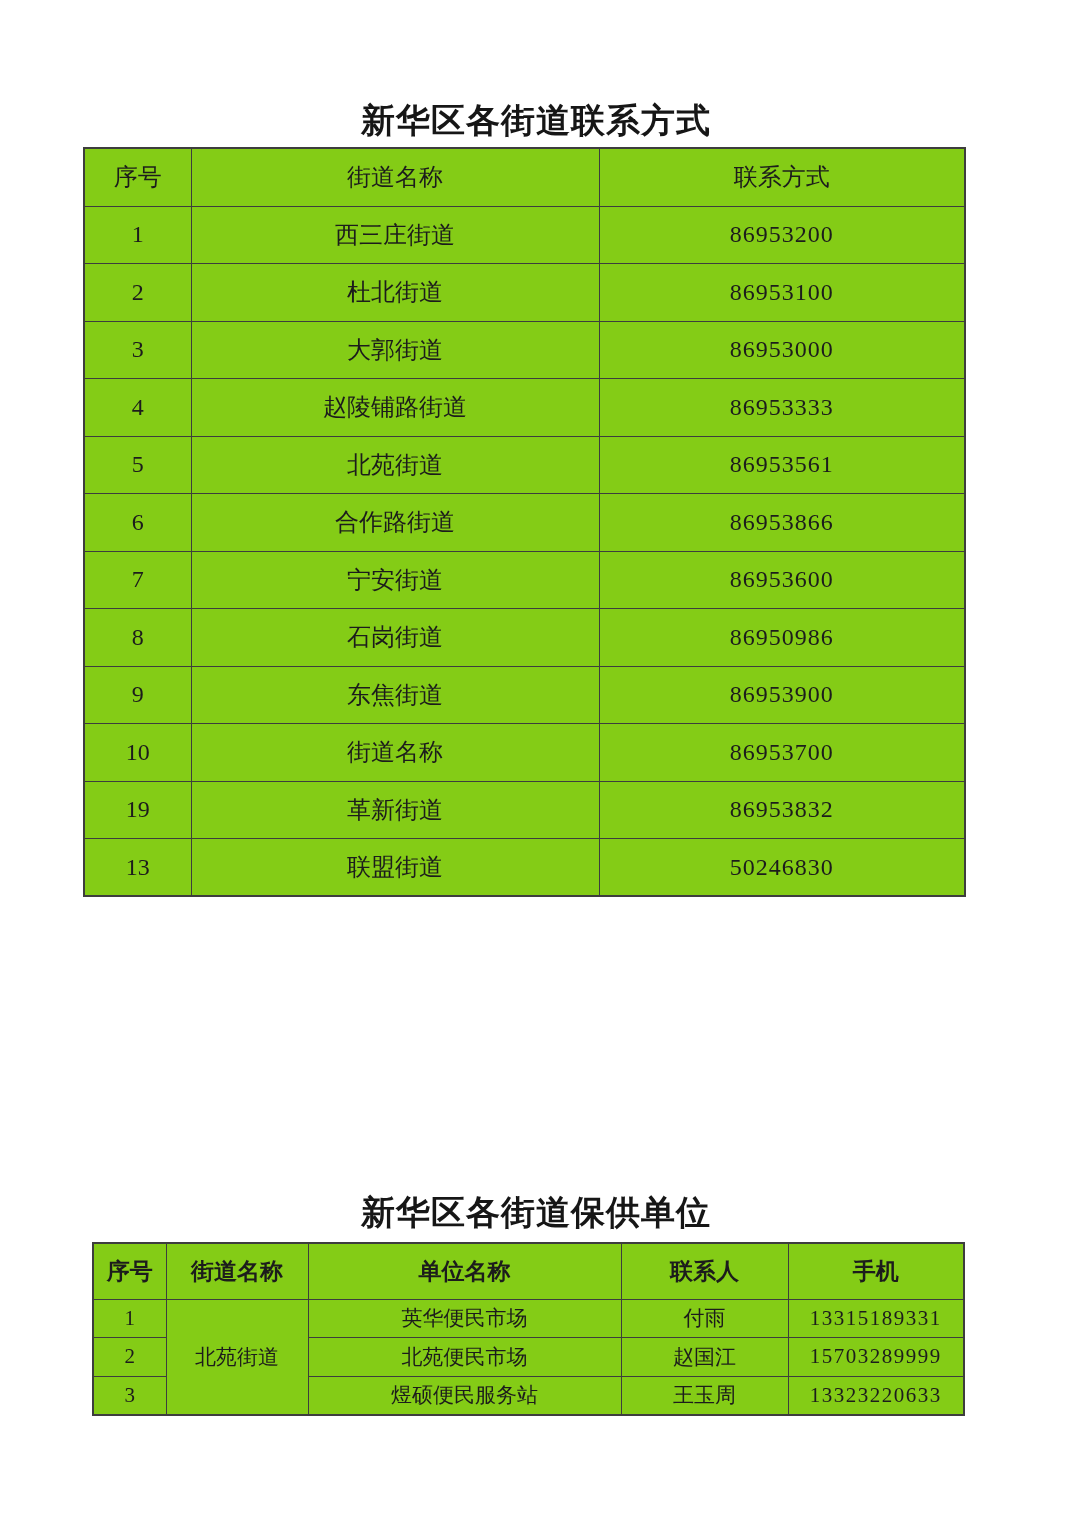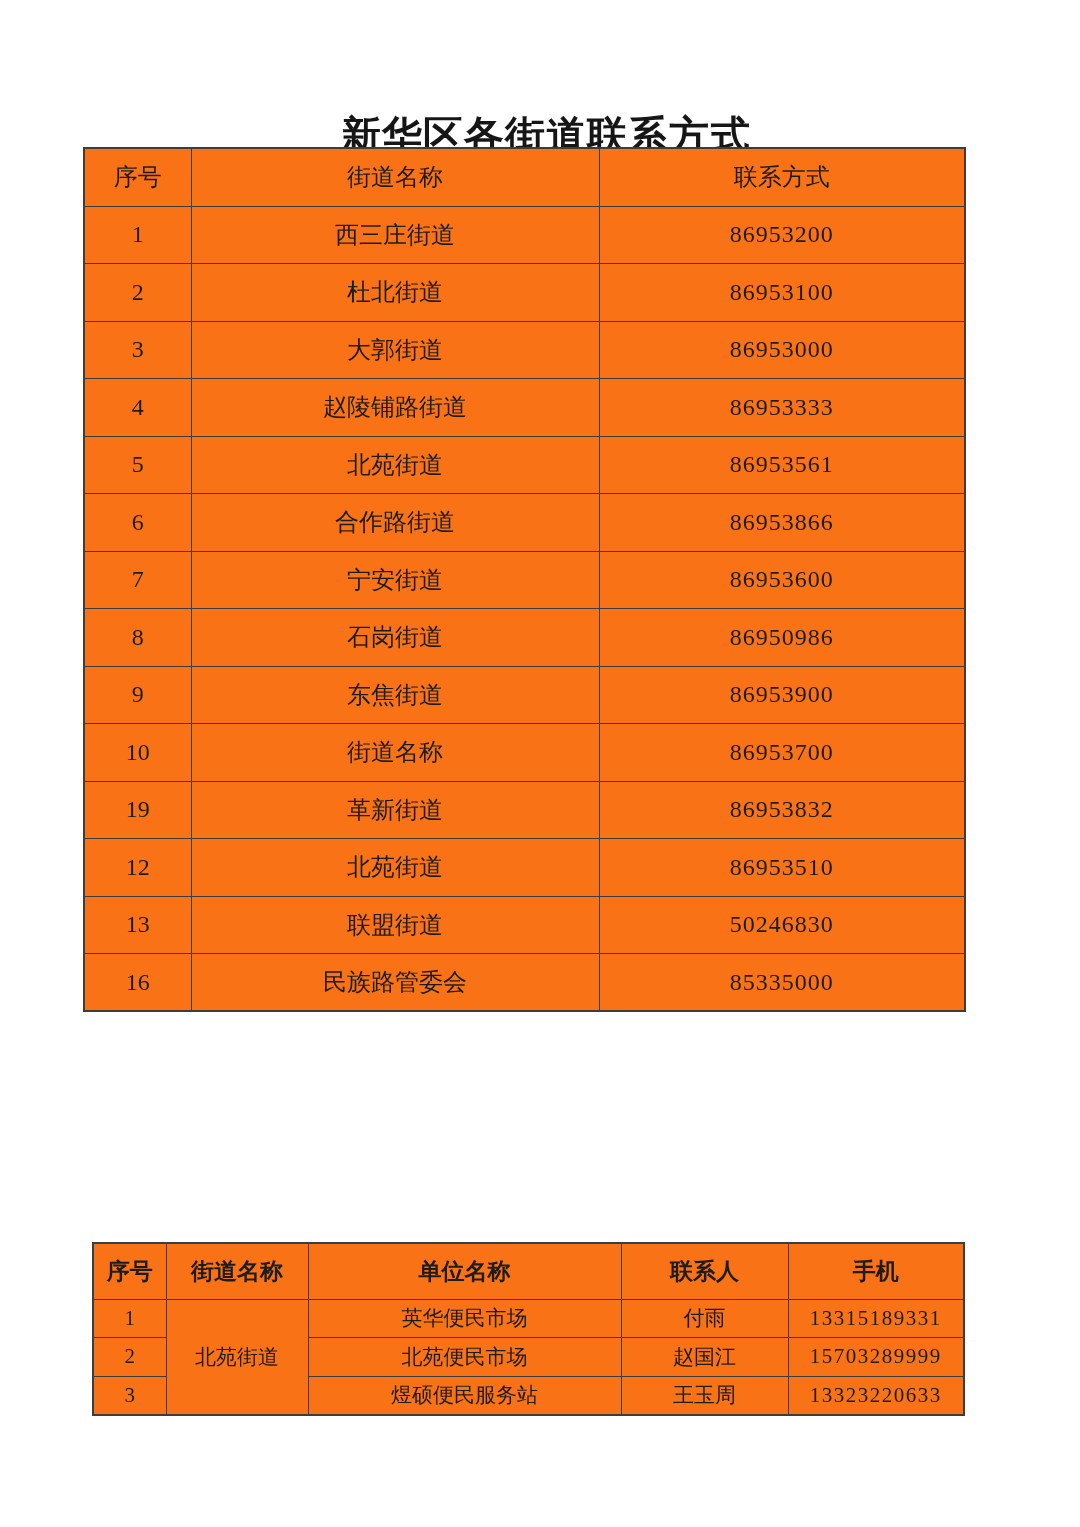--- a/index.html
+++ b/index.html
@@ -6,32 +6,32 @@
   .page{
     position:relative;
     width:1080px;height:1527px;
     background:#ffffff;
     color:#1c1c1c;
     font-family:"Liberation Serif","DejaVu Serif",serif;
     overflow:hidden;
   }
   .doc-title{
     position:absolute;left:0;width:1068px;
-    margin:12px;text-align:center;
-    font-size:40px;font-weight:700;
+    margin:2px;text-align:center;
+    font-size:34px;font-weight:700;
     letter-spacing:1px;
     color:#161616;
   }
   .title-1{top:96px;}
   .title-2{top:1188px;}
   table{
     position:absolute;
     border-collapse:collapse;
     table-layout:fixed;
-    background:#f97316;
+    background:#84cc16;
   }
   th,td{
     border:1px solid #3d3d3d;
     text-align:center;
     vertical-align:middle;
     padding:0;
     overflow:hidden;
     white-space:nowrap;
   }
   
@@ -125,37 +125,28 @@
         <td>10</td>
         <td>街道名称</td>
         <td class="phone">86953700</td>
       </tr>
       <tr>
         <td>19</td>
         <td>革新街道</td>
         <td class="phone">86953832</td>
       </tr>
       <tr>
-        <td>12</td>
-        <td>北苑街道</td>
-        <td class="phone">86953510</td>
-      </tr>
-      <tr>
         <td>13</td>
         <td>联盟街道</td>
         <td class="phone">50246830</td>
       </tr>
-      <tr>
-        <td>16</td>
-        <td>民族路管委会</td>
-        <td class="phone">85335000</td>
-      </tr>
     </tbody>
   </table>
 
+  <h1 class="doc-title title-2">新华区各街道保供单位</h1>
 
   <table class="t2">
     <colgroup>
       <col style="width:73px">
         <col style="width:142px">
         <col style="width:313px">
         <col style="width:167px">
         <col style="width:176px">
     </colgroup>
     <thead>

